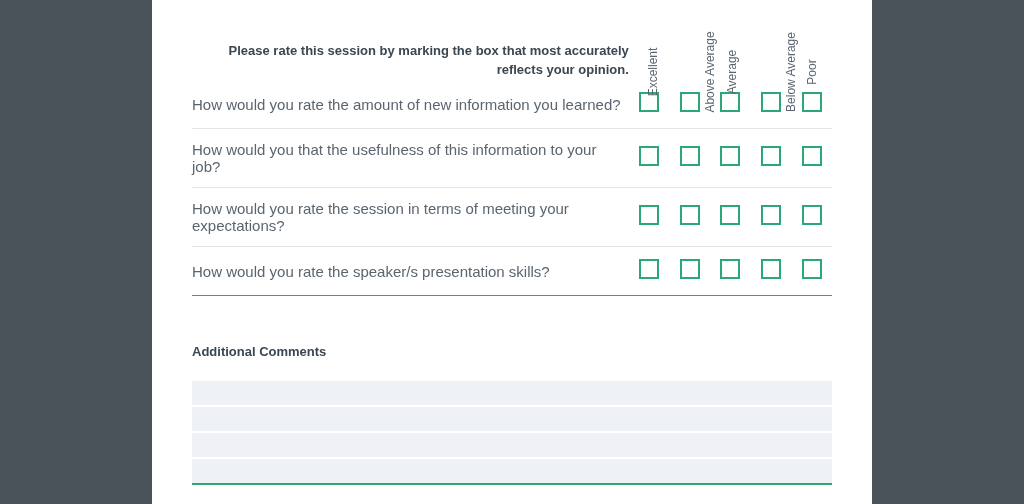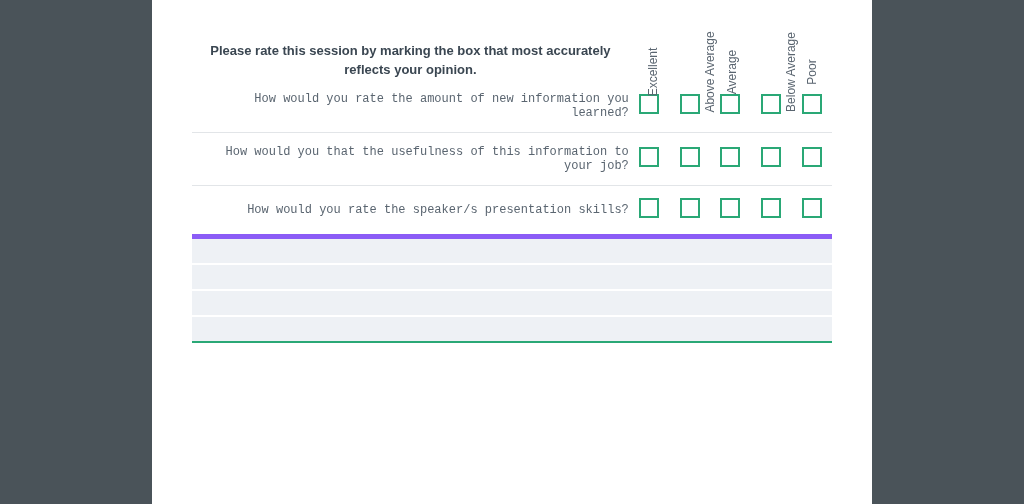--- a/index.html
+++ b/index.html
@@ -32,47 +32,46 @@
   }
   .header-row th {
     padding: 0;
     vertical-align: bottom;
     height: 70px;
   }
   .header-question {
     font-size: 13px;
     font-weight: 700;
     color: #3a4651;
-    text-align: center;
+    text-align: right;
     vertical-align: middle;
     padding-bottom: 10px;
     line-height: 1.45;
   }
   .vlabel {
     transform: rotate(-90deg);
     white-space: nowrap;
     font-size: 12px;
     color: #5a6570;
     display: inline-block;
     transform-origin: center;
     font-weight: 400;
   }
   .q-row td {
     border-bottom: 1px solid #e2e5e8;
     padding: 12px 0;
     vertical-align: middle;
   }
   .q-row:last-of-type td {
-    border-bottom: 5px solid #8b5cf6;
+    border-bottom: 1px solid #8b5cf6;
   }
   .q-text {
-    font-size: 12px;
+    font-size: 15px;
     color: #5a6570;
-    text-align: right;
-    font-family: Liberation Mono, monospace;
+    text-align: left;
   }
   .chk-cell {
     text-align: center;
   }
   .chk {
     width: 20px;
     height: 20px;
     border: 2px solid #2aa876;
     display: inline-block;
     background: #ffffff;
@@ -125,30 +124,39 @@
       </tr>
       <tr class="q-row">
         <td class="q-text">How would you that the usefulness of this information to your job?</td>
         <td class="chk-cell"><span class="chk"></span></td>
         <td class="chk-cell"><span class="chk"></span></td>
         <td class="chk-cell"><span class="chk"></span></td>
         <td class="chk-cell"><span class="chk"></span></td>
         <td class="chk-cell"><span class="chk"></span></td>
       </tr>
       <tr class="q-row">
+        <td class="q-text">How would you rate the session in terms of meeting your expectations?</td>
+        <td class="chk-cell"><span class="chk"></span></td>
+        <td class="chk-cell"><span class="chk"></span></td>
+        <td class="chk-cell"><span class="chk"></span></td>
+        <td class="chk-cell"><span class="chk"></span></td>
+        <td class="chk-cell"><span class="chk"></span></td>
+      </tr>
+      <tr class="q-row">
         <td class="q-text">How would you rate the speaker/s presentation skills?</td>
         <td class="chk-cell"><span class="chk"></span></td>
         <td class="chk-cell"><span class="chk"></span></td>
         <td class="chk-cell"><span class="chk"></span></td>
         <td class="chk-cell"><span class="chk"></span></td>
         <td class="chk-cell"><span class="chk"></span></td>
       </tr>
     </tbody>
   </table>
 
+  <div class="comments-heading">Additional Comments</div>
 
   <div class="comments-area">
     <div class="comment-line"></div>
     <div class="comment-line"></div>
     <div class="comment-line"></div>
     <div class="comment-line"></div>
 
   </div>
 
 </div>

